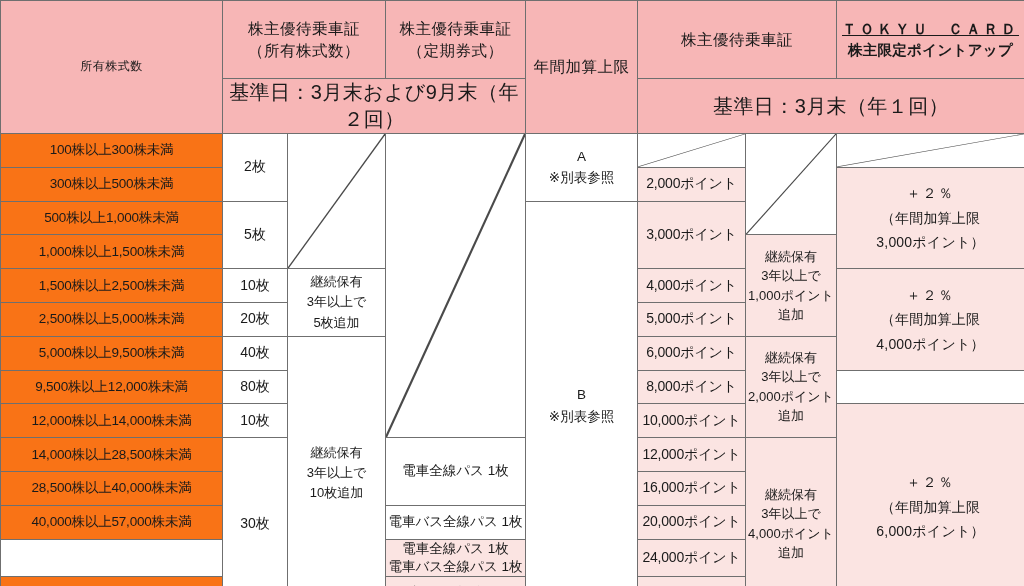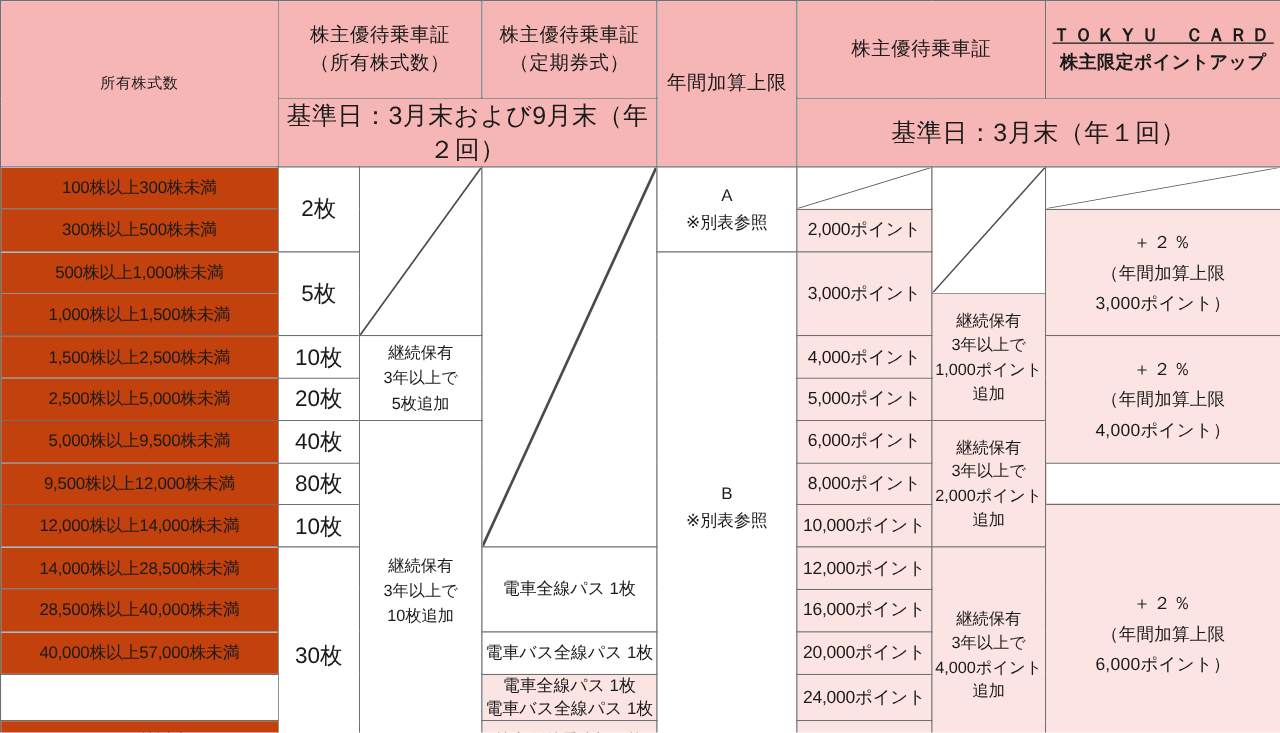--- a/index.html
+++ b/index.html
@@ -46,23 +46,23 @@
   .hdr-date{
     background:#f7b6b6;
     font-size:20px;font-weight:bold;letter-spacing:.4px;
   }
   
   .shares{
     text-align:left;
     padding-left:8px;
     font-size:13.5px;
     letter-spacing:-.2px;
-    background:#c2410c;
-  }
-  .sheets{font-size:18px;background:#ffffff;margin-left:15px;}
+    background:#f97316;
+  }
+  .sheets{font-size:14px;background:#ffffff;margin-left:15px;}
   .note{
     font-size:13px;line-height:1.55;background:#ffffff;
   }
   .note-pink{
     font-size:13px;line-height:1.5;background:#fbe4e2;font-weight:bold;
   }
   .pass{font-size:13.5px;background:#ffffff;}
   .pass-pink{
     font-size:13.5px;background:#fbe4e2;font-weight:bold;line-height:1.35;
   }

